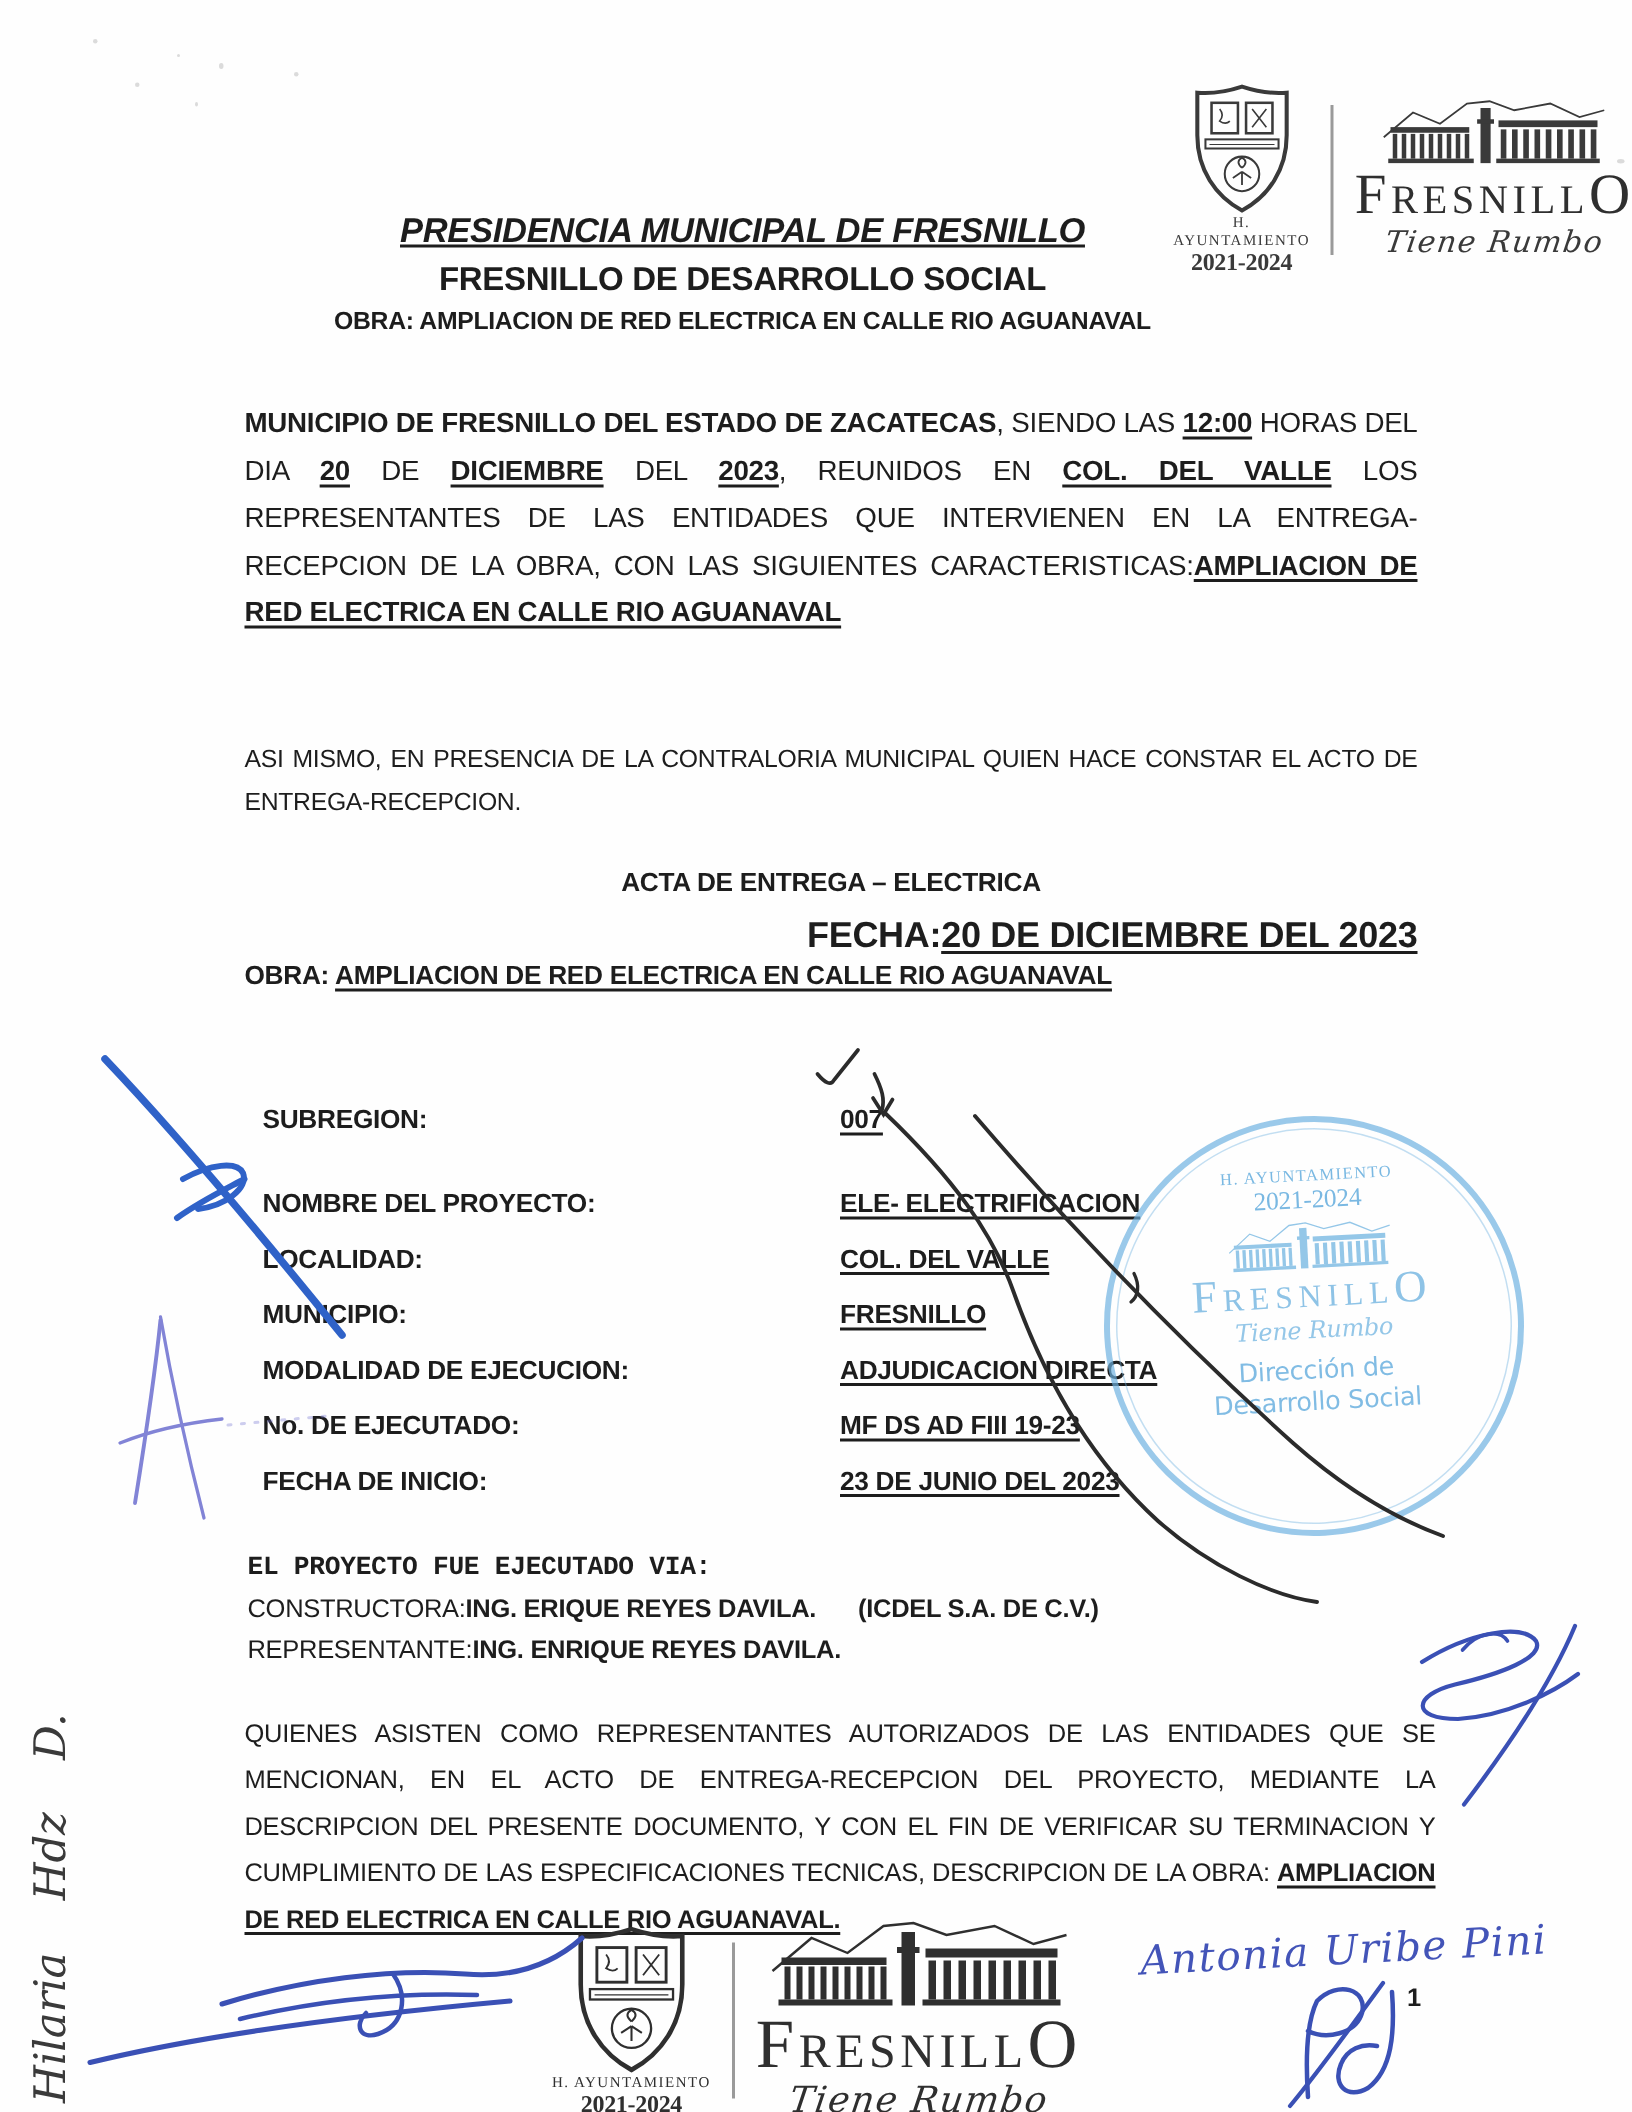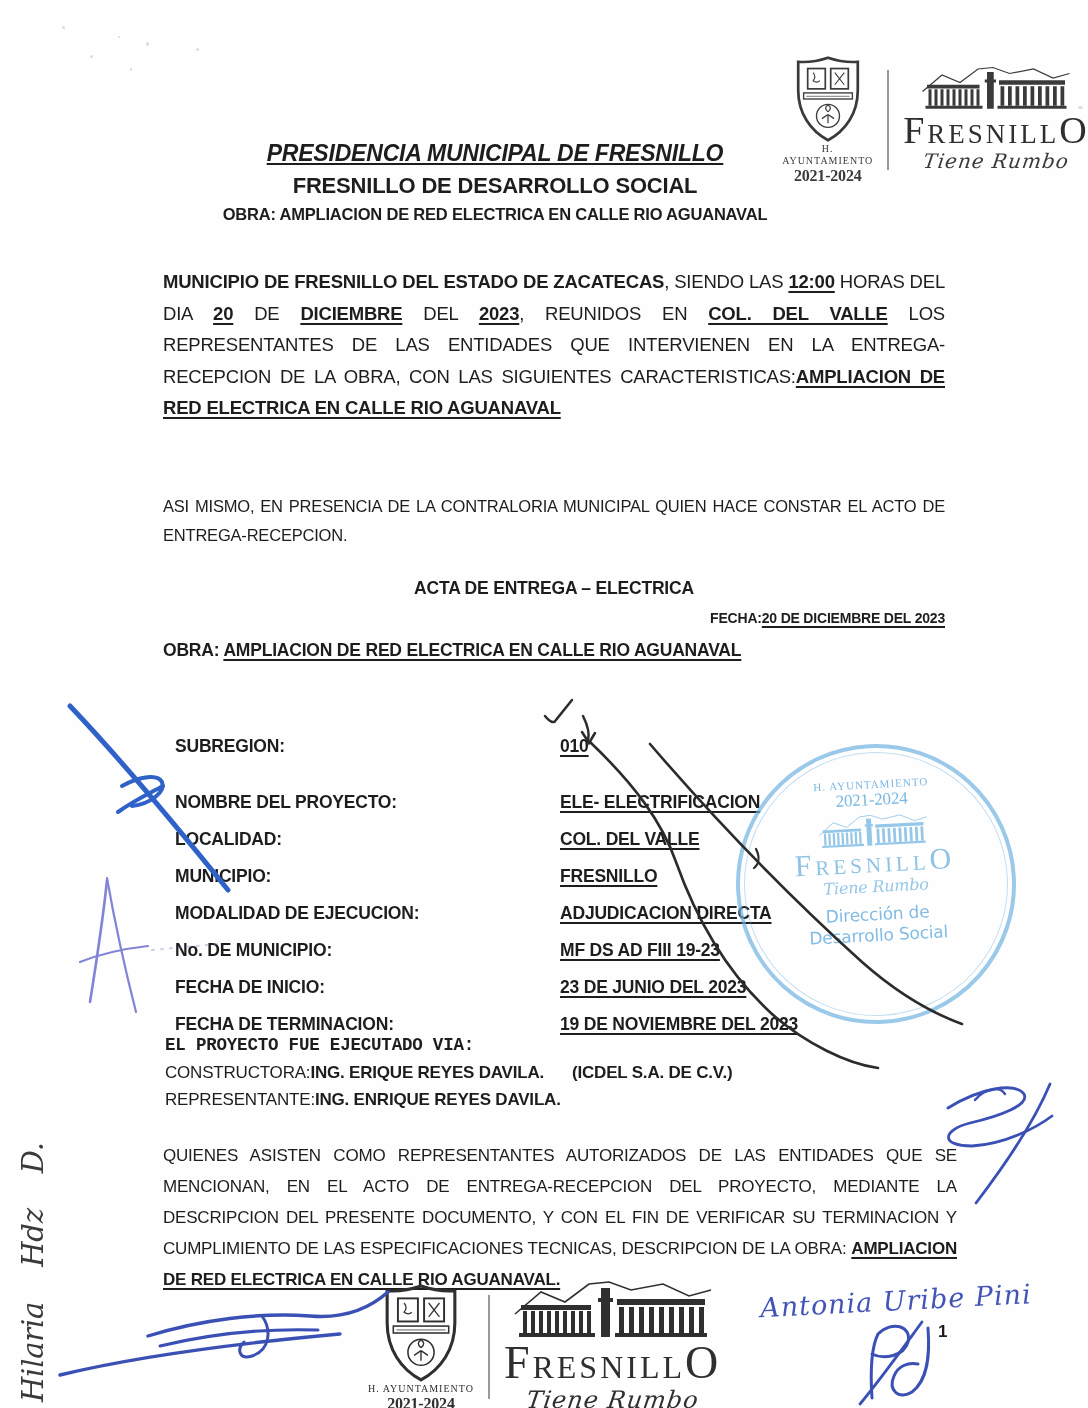--- a/index.html
+++ b/index.html
@@ -32,21 +32,21 @@
   .ftr-logos .fres-brand{font-size:46px;}
   .fres-slogan{font-family:"DejaVu Serif",serif;font-style:italic;transform:skewX(-8deg);
                letter-spacing:1px;}
   .hdr-logos .fres-slogan{font-size:20px;}
   .ftr-logos .fres-slogan{font-size:24px;}
   .monu{display:block;margin:0 auto;}
   
   .p1{top:266px;left:163px;width:782px;font-size:18.5px;line-height:31.5px;}
   .p2{top:492px;left:163px;width:782px;font-size:16.5px;line-height:29px;}
   .acta-title{top:578px;left:163px;width:782px;text-align:center;font-size:17.5px;font-weight:bold;}
-  .fecha-line{top:610px;left:163px;width:782px;text-align:right;font-size:14px;font-weight:bold;}
+  .fecha-line{top:610px;left:163px;width:782px;text-align:right;font-size:24px;font-weight:bold;}
   .obra-line{top:640px;left:163px;width:800px;font-size:17.5px;font-weight:bold;}
   .fields{top:688px;left:175px;width:700px;}
   .frow{display:flex;height:37px;font-size:17.5px;font-weight:bold;align-items:flex-start;}
   .frow .lbl{width:385px;}
   .frow.gap{margin-bottom:19px;margin-top:48px;}
   .exec{top:1032px;left:165px;width:800px;font-size:17px;line-height:27px;}
   .exec .h{font-weight:bold;font-size:17.5px;font-family:Liberation Mono, monospace;}
   .exec .note{font-weight:bold;margin-left:28px;}
   .closing{top:1140px;left:163px;width:794px;font-size:17px;line-height:31px;}
   .closing .obra{font-weight:bold;}
@@ -162,49 +162,45 @@
 
   
   <div class="abs acta-title">ACTA DE ENTREGA – ELECTRICA</div>
   <div class="abs fecha-line"><span>FECHA:</span><span class="u">20 DE DICIEMBRE DEL 2023</span></div>
   <div class="abs obra-line"><span>OBRA: </span><span class="u">AMPLIACION DE RED ELECTRICA EN CALLE RIO AGUANAVAL</span></div>
 
   
   <div class="abs fields">
     <div class="frow gap">
         <span class="lbl">SUBREGION:</span>
-        <span class="u">010</span>
+        <span class="u">007</span>
       </div>
     <div class="frow">
         <span class="lbl">NOMBRE DEL PROYECTO:</span>
         <span class="u">ELE- ELECTRIFICACION</span>
       </div>
     <div class="frow">
         <span class="lbl">LOCALIDAD:</span>
         <span class="u">COL. DEL VALLE</span>
       </div>
     <div class="frow">
         <span class="lbl">MUNICIPIO:</span>
         <span class="u">FRESNILLO</span>
       </div>
     <div class="frow">
         <span class="lbl">MODALIDAD DE EJECUCION:</span>
         <span class="u">ADJUDICACION DIRECTA</span>
       </div>
     <div class="frow">
-        <span class="lbl">No. DE MUNICIPIO:</span>
+        <span class="lbl">No. DE EJECUTADO:</span>
         <span class="u">MF DS AD FIII 19-23</span>
       </div>
     <div class="frow">
         <span class="lbl">FECHA DE INICIO:</span>
         <span class="u">23 DE JUNIO DEL 2023</span>
-      </div>
-    <div class="frow">
-        <span class="lbl">FECHA DE TERMINACION:</span>
-        <span class="u">19 DE NOVIEMBRE DEL 2023</span>
       </div>
   </div>
 
   
   <div class="abs exec">
     <div class="h">EL PROYECTO FUE EJECUTADO VIA:</div>
     <div><span>CONSTRUCTORA:</span><span class="b">ING. ERIQUE REYES DAVILA.</span><span class="note">(ICDEL S.A. DE C.V.)</span></div>
     <div><span>REPRESENTANTE:</span><span class="b">ING. ENRIQUE REYES DAVILA.</span></div>
   </div>
 

